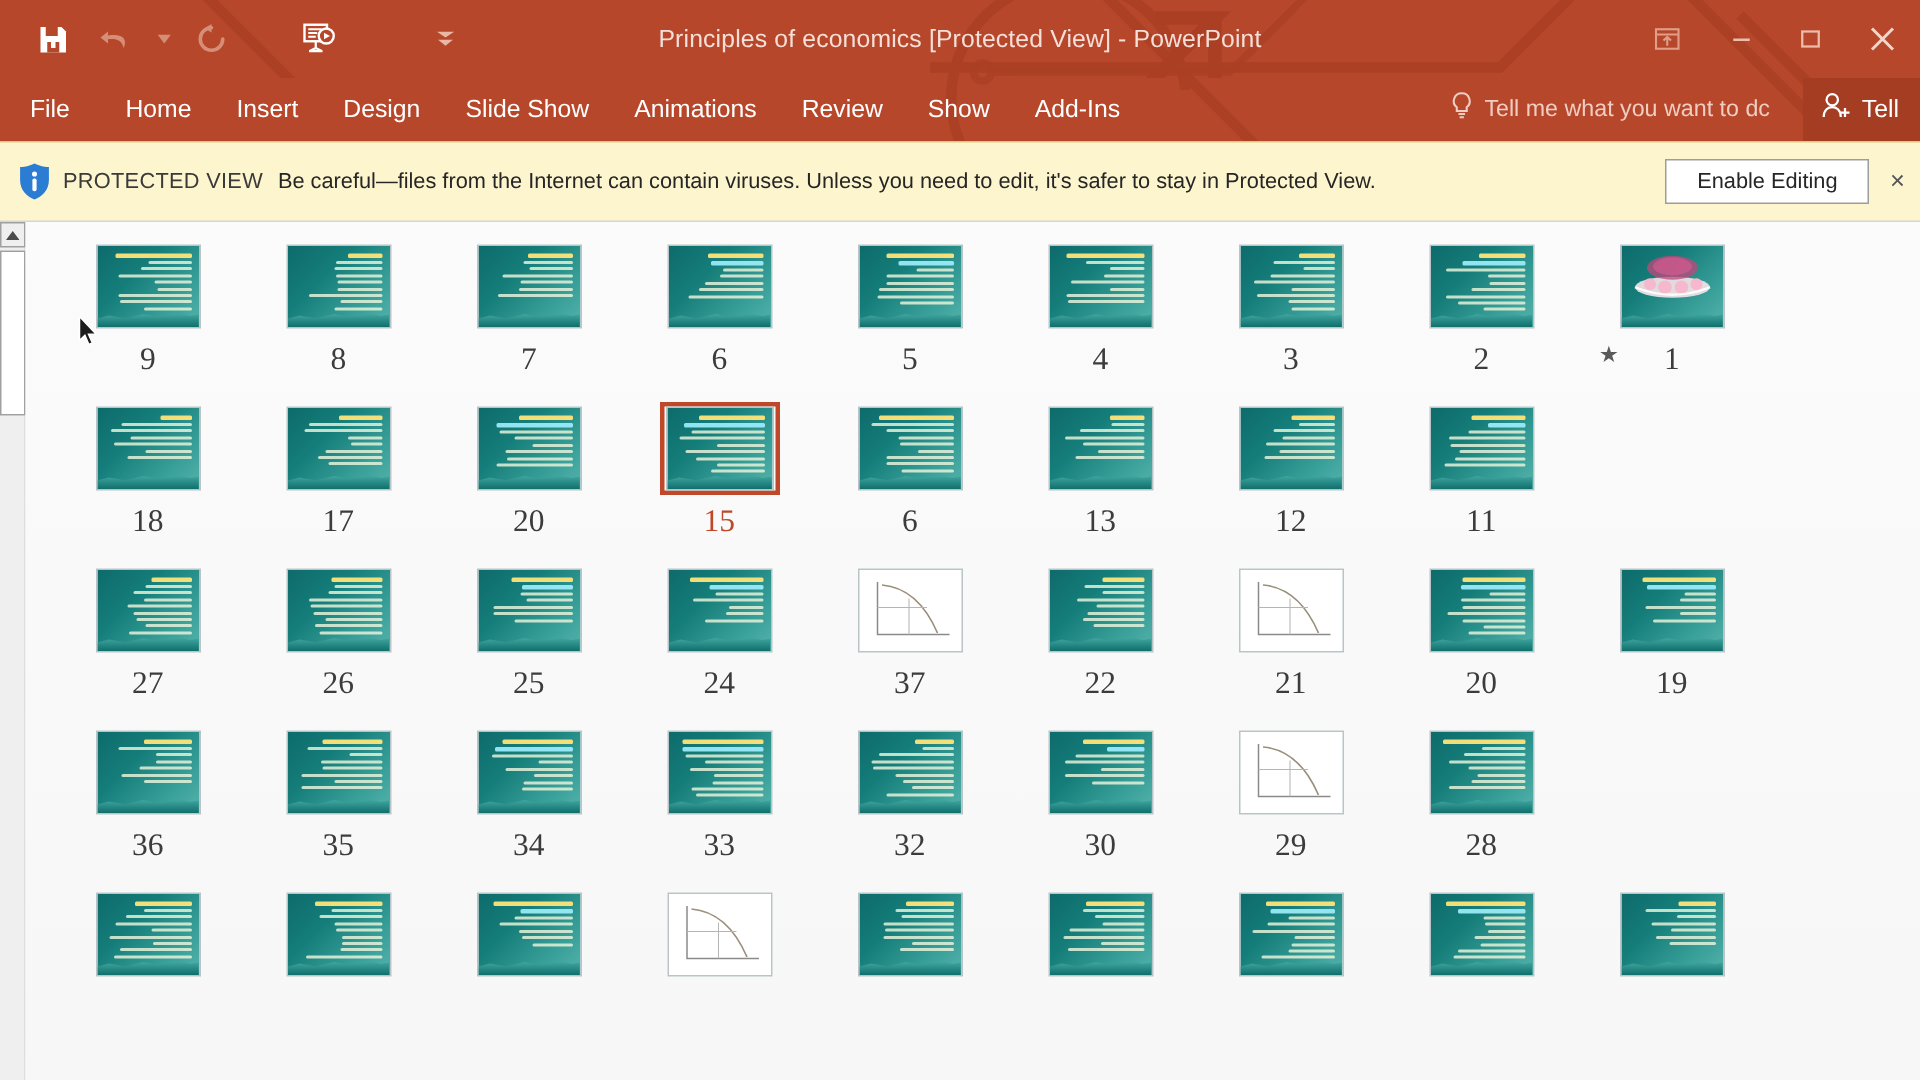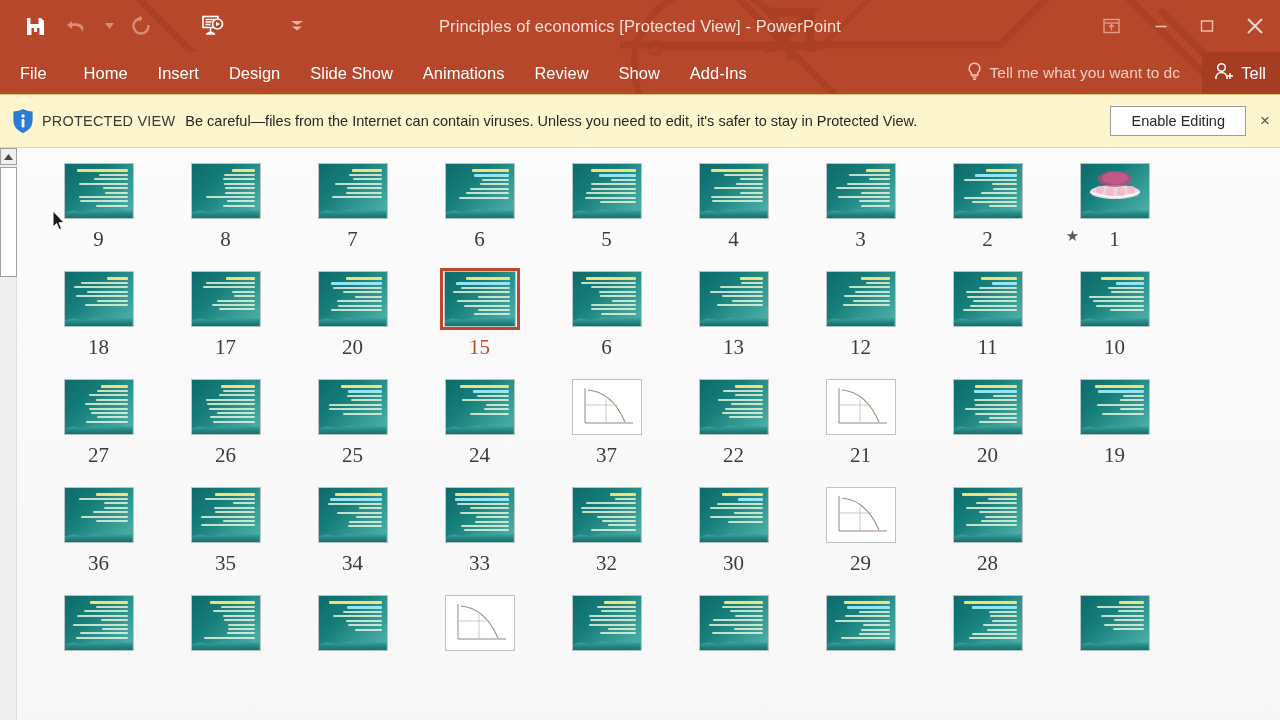--- a/index.html
+++ b/index.html
@@ -724,40 +724,20 @@
                 <div class="ln" style="width:75%"></div>
                 <div class="ln" style="width:81%"></div>
                 <div class="ln" style="width:92%"></div>
               </div>
             </div>
           </div>
           <div class="numrow">
             <div class="num">11</div>
           </div>
         </div>
-        <div class="cell">
-          <div class="thumb-wrap">
-            <div class="thumb">
-              <div class="wave"></div>
-              <div class="lines">
-                <div class="ln t" style="width:74%"></div>
-                <div class="ln h" style="width:47%"></div>
-                <div class="ln" style="width:62%"></div>
-                <div class="ln" style="width:56%"></div>
-                <div class="ln" style="width:94%"></div>
-                <div class="ln" style="width:87%"></div>
-                <div class="ln" style="width:82%"></div>
-                <div class="ln" style="width:57%"></div>
-              </div>
-            </div>
-          </div>
-          <div class="numrow">
-            <div class="num">10</div>
-          </div>
-        </div>
       </div>
       <div class="row">
         <div class="cell">
           <div class="thumb-wrap">
             <div class="thumb">
               <div class="wave"></div>
               <div class="lines">
                 <div class="ln t" style="width:46%"></div>
                 <div class="ln" style="width:52%"></div>
                 <div class="ln" style="width:66%"></div>

